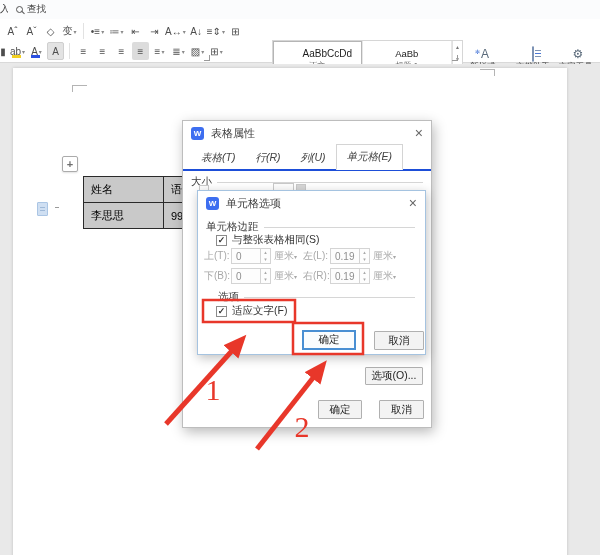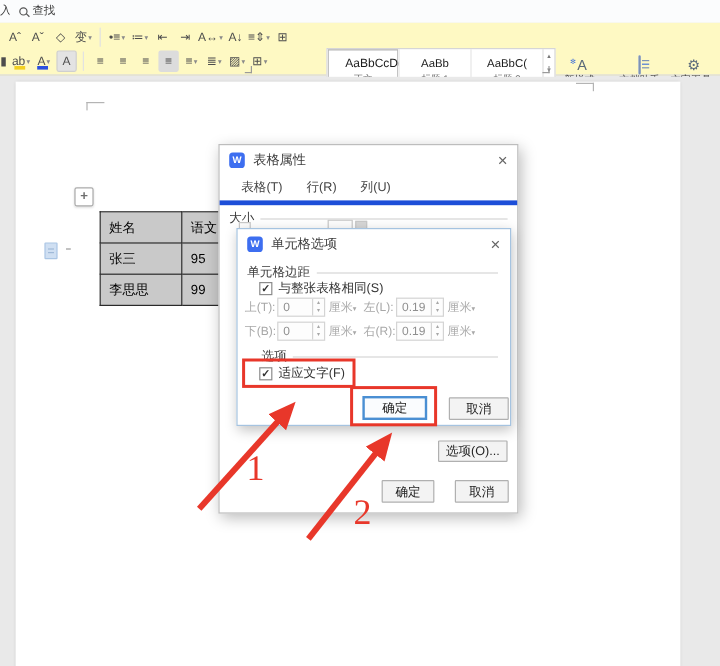--- a/index.html
+++ b/index.html
@@ -10,21 +10,21 @@
   #menubar { position:absolute; top:0; left:0; right:0; height:19px; background:#fbfcfd;
              display:flex; align-items:center; font-size:9.5px; color:#3a3a3a; }
   .menu-clip { width:8px; overflow:hidden; white-space:nowrap; color:#3a3a3a; flex:0 0 8px; }
   .menu-item { padding:0 11px; white-space:nowrap; cursor:default; }
   #find-btn { display:flex; align-items:center; gap:4px; margin-left:8px; }
   .mag { width:7px; height:7px; border:1.2px solid #555; border-radius:50%; position:relative; display:inline-block; }
   .mag::after { content:""; position:absolute; width:4px; height:1.2px; background:#555;
                 right:-3px; bottom:-1px; transform:rotate(45deg); }
 
   
-  #toolbar { position:absolute; top:19px; left:0; right:0; height:44px; background:#fef9c3;
+  #toolbar { position:absolute; top:19px; left:0; right:0; height:44px; background:#ffffff;
              border-bottom:1px solid #d9d9d9; }
   .tb-row { position:absolute; left:3px; display:flex; align-items:center; height:20px; }
   #tb-row1 { top:2px; } #tb-row2 { top:22px; }
   .tbi { min-width:17px; height:18px; display:inline-flex; align-items:center; justify-content:center;
          font-size:10px; color:#4d4d4d; margin:0 1px; position:relative; border-radius:2px; white-space:nowrap; }
   .tbi.active { background:#dcdcdc; }
   .tbi.clipped { margin-left:-4px; width:8px; min-width:8px; overflow:hidden; }
   .tbi .dd { font-size:6px; color:#8a8a8a; margin-left:1px; }
   .tbi.u-yellow::after, .tbi.u-blue::after { content:""; position:absolute; left:3px; right:5px; bottom:2px; height:3px; }
   .tbi.u-yellow::after { background:#f2d022; }
@@ -66,40 +66,40 @@
                  display:flex; align-items:center; justify-content:center; box-shadow:0 1px 2px rgba(0,0,0,.12); }
   #doc-icon { position:absolute; left:24px; top:134px; width:11px; height:14px; background:#cfdff2;
               border:1px solid #aac5e4; border-radius:1px; }
   #doc-icon::after { content:""; position:absolute; left:2px; top:4px; width:5px; height:1px; background:#9fb9d8;
                      box-shadow:0 3px 0 #9fb9d8; }
   #doc-dash { position:absolute; left:42px; top:139px; width:4px; height:1px; background:#9a9a9a; }
 
   #doc-table { position:absolute; left:70px; top:108px; border-collapse:collapse; }
   #doc-table td { border:1px solid #2a2a2a; background:#c9c9c9; font-size:11px; color:#000;
                   padding:0 0 0 7px; height:26px; }
-  #doc-table td.c1 { width:68px; } #doc-table td.c2 { width:110px; }
+  #doc-table td.c1 { width:80px; } #doc-table td.c2 { width:110px; }
 
   
   .dlg-btn { background:#f3f3f3; border:1px solid #b0b0b0; font-size:10.5px; color:#222;
              display:flex; align-items:center; justify-content:center; border-radius:1px; }
   .titlebar { position:absolute; top:0; left:0; right:0; height:24px; display:flex; align-items:center; padding:0 8px; }
   .wps-ic { width:13px; height:13px; background:#3d6ef0; border-radius:3px; color:#fff; font-size:8px; font-weight:bold;
             display:flex; align-items:center; justify-content:center; flex:0 0 13px; }
   .dlg-title { font-size:11px; color:#3c3c3c; margin-left:7px; }
   .dlg-close { margin-left:auto; font-size:14px; color:#666; line-height:14px; }
   .group-row { position:absolute; display:flex; align-items:center; font-size:10.5px; color:#3a3a3a; }
   .group-row .hline { flex:1; height:1px; background:#d6d6d6; margin-left:5px; }
   .cbrow { position:absolute; display:flex; align-items:center; gap:5px; font-size:10.5px; color:#333; }
   .cbox { width:11px; height:11px; border:1px solid #8b8b8b; background:#fff; font-size:9px; color:#333;
           line-height:9px; text-align:center; font-weight:bold; }
 
   #table-dialog { position:absolute; left:182px; top:120px; width:250px; height:308px; background:#fff;
                   border:1px solid #bdbdbd; box-shadow:2px 4px 12px rgba(0,0,0,.28); z-index:10; }
-  #tab-strip { position:absolute; top:26px; left:0; right:0; height:24px; border-bottom:4px solid #1d4ed8;
-               display:flex; align-items:flex-end; padding-left:8px; }
+  #tab-strip { position:absolute; top:26px; left:0; right:0; height:24px; border-bottom:2px solid #1d4ed8;
+               display:flex; align-items:flex-end; padding-left:8px;font-style:italic; }
   .tab { font-size:10.5px; color:#444; padding:4px 10px 5px; margin-bottom:-1px; }
   .tab.active { border:1px solid #d4d4d4; border-bottom:1px solid #fff; background:#fff; padding-top:5px; }
   .frag { position:absolute; border:1px solid #c9c9c9; background:#fdfdfd; }
 
   #cell-dialog { position:absolute; left:197px; top:190px; width:229px; height:165px; background:#fff;
                  border:1px solid #a5c3e0; box-shadow:1px 3px 10px rgba(0,0,0,.25); z-index:20; }
   .mrow { position:absolute; left:6px; display:flex; align-items:center; font-size:10px; color:#a8a8a8; }
   .mrow .mlabel { width:27px; }
   .spinbox { width:40px; height:16px; border:1px solid #d4d4d4; background:#fdfdfd; display:flex; margin-right:3px; }
   .spinval { flex:1; font-size:10px; color:#8f8f8f; padding:2px 0 0 4px; }
@@ -165,24 +165,20 @@
 
   <div id="style-gallery">
     <div class="style-entry selected">
       <span class="style-sample">AaBbCcDd</span>
       <span class="style-label">正文</span>
     </div>
     <div class="style-entry">
       <span class="style-sample">AaBb</span>
       <span class="style-label">标题 1</span>
     </div>
-    <div class="style-entry" style="border-right:none;">
-      <span class="style-sample">AaBbC(</span>
-      <span class="style-label">标题 3</span>
-    </div>
     <div id="style-scroll">
       <span>▲</span>
       <span>▼</span>
       <span>▼</span>
     </div>
   </div>
 
   <div class="big-btn" style="left:461px;">
     <span class="bicon newstyle-ic">A</span>
     <span><span>新样式</span><span class="dd">▾</span></span>
@@ -207,42 +203,39 @@
     <div id="move-handle">+</div>
     <div id="doc-icon"></div>
     <div id="doc-dash"></div>
     <table id="doc-table">
       <tbody>
           <tr>
         <td class="c1">姓名</td>
         <td class="c2">语文</td>
       </tr>
       <tr>
-        <td class="c1">张三</td>
-        <td class="c2">95</td>
-      </tr>
-      <tr>
         <td class="c1">李思思</td>
         <td class="c2">99</td>
       </tr>
     </tbody>
       </table>
   </div>
 </div>
 
 <div id="table-dialog">
   <div class="titlebar">
     <span class="wps-ic">W</span>
     <span class="dlg-title">表格属性</span>
     <span class="dlg-close">×</span>
   </div>
   <div id="tab-strip">
     <span class="tab">表格(T)</span>
     <span class="tab">行(R)</span>
     <span class="tab">列(U)</span>
+    <span class="tab active">单元格(E)</span>
   </div>
   <div class="group-row" style="left:8px; right:8px; top:54px;">
     <span>大小</span>
     <div class="hline"></div>
   </div>
   <div class="frag" style="left:16px; top:64px; width:10px; height:10px;"></div>
   <div class="frag" style="left:90px; top:62px; width:21px; height:13px;"></div>
   <div class="frag" style="left:113px; top:63px; width:10px; height:10px; background:#d7d7d7;"></div>
   <div class="dlg-btn" id="tp-options">选项(O)...</div>
   <div class="dlg-btn" id="tp-ok">确定</div>

